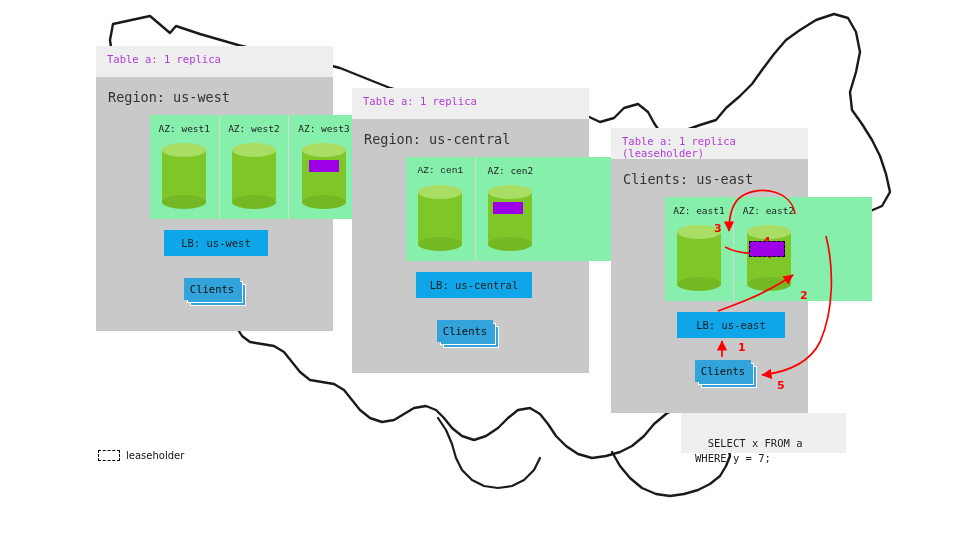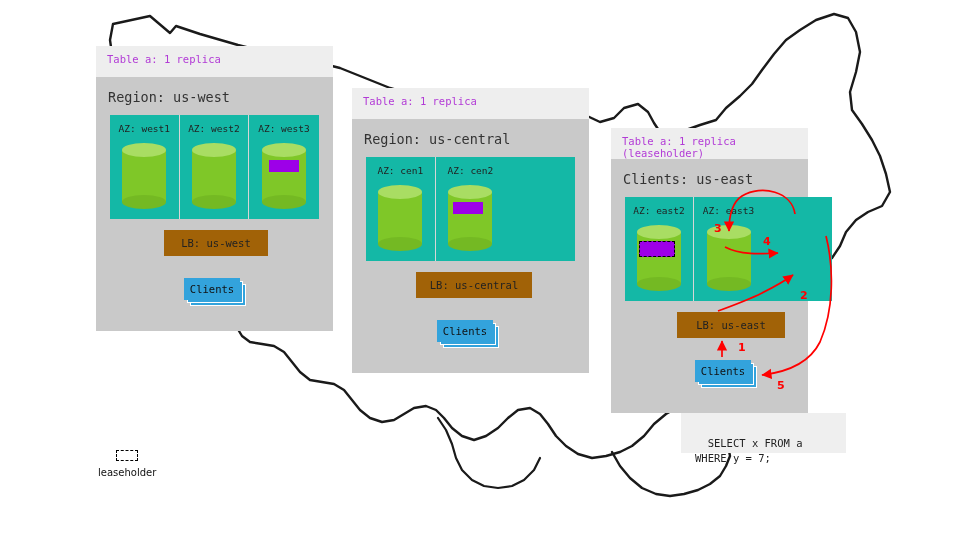--- a/index.html
+++ b/index.html
@@ -19,21 +19,21 @@
     padding:7px 0 0 11px;
     box-sizing:border-box;
     font-family:"DejaVu Sans Mono","Liberation Mono",monospace;
   }
   .region-title{
     color:#333333;
     font-size:13.5px;
     padding:12px 9px 0 12px;
     letter-spacing:0px;
   }
-  .az-row{position:absolute;display:flex;background:#14b8a6;}
+  .az-row{position:absolute;display:flex;background:#86efac;margin-left:40px;}
   .az-cell{
     position:relative;
     display:flex;flex-direction:column;align-items:center;
     box-sizing:border-box;
     border-right:1px solid #d6d6d6;
   }
   .az-cell:last-child{border-right:none;}
   .az-label{font-size:9.5px;color:#222;margin-top:8px;white-space:nowrap;}
 
   
@@ -50,21 +50,21 @@
     position:absolute;left:0;right:0;bottom:0;
     background:#74b923;border-radius:50%;
   }
   .lease{
     position:absolute;background:#9d00e8;z-index:5;
   }
   .lease.dashed{border:1.6px dashed #000;}
 
   
   .lb-box{
-    position:absolute;background:#a16207;
+    position:absolute;background:#0ea5e9;
     display:flex;align-items:center;justify-content:center;
     font-size:10.5px;color:#222;white-space:nowrap;
   }
 
   
   .clients{position:absolute;}
   .clients .card{position:absolute;background:#33a3dc;border:1px solid #ffffff;box-sizing:border-box;}
   .clients .front{
     background:#33a3dc;border:none;
     display:flex;align-items:center;justify-content:center;
@@ -72,21 +72,21 @@
   }
 
   
   .sql-box{
     position:absolute;background:#efefef;color:#222;
     font-size:10.5px;line-height:15px;
     padding:8px 0 0 14px;box-sizing:border-box;white-space:pre;
   }
 
   
-  .legend{position:absolute;display:flex;align-items:center;gap:6px;flex-direction:column;}
+  .legend{position:absolute;display:flex;align-items:center;gap:6px;}
   .legend .swatch{width:22px;height:11px;border:1.5px dashed #000;box-sizing:border-box;}
   .legend .txt{font-size:10px;color:#111;font-family:"DejaVu Sans","Liberation Sans",sans-serif;}
 
   
   #arrow-layer{position:absolute;left:0;top:0;width:960px;height:540px;}
 </style>
 </head>
 <body>
 
 <svg id="map-layer" viewBox="0 0 960 540">
@@ -159,21 +159,21 @@
       <span>Clients</span>
     </div>
   </div>
 </div>
 
 <div class="region-panel" style="left:352px;top:88px;width:237px;height:285px;">
   <div class="panel-header" style="height:31px;">Table a: 1 replica</div>
   <div class="region-title">Region: us-central</div>
 
   <div class="az-row" style="left:14px;top:69px;width:209px;height:104px;">
-    <div class="az-cell" style="width:69.6px;">
+    <div class="az-cell" style="width:69.6px;font-family:Liberation Mono, monospace;">
       <div class="az-label">AZ: cen1</div>
       <div class="cyl" style="width:44px;height:66px;">
         <div class="body" style="top:7px;bottom:7px;"></div>
         <div class="top" style="height:14px;"></div>
         <div class="bot" style="height:14px;"></div>
       </div>
     </div>
     <div class="az-cell" style="width:69.6px;">
       <div class="az-label">AZ: cen2</div>
       <div class="cyl" style="width:44px;height:66px;">
@@ -197,34 +197,34 @@
     </div>
   </div>
 </div>
 
 <div class="region-panel" style="left:611px;top:128px;width:197px;height:285px;">
   <div class="panel-header" style="height:31px;">Table a: 1 replica (leaseholder)</div>
   <div class="region-title">Clients: us-east</div>
 
   <div class="az-row" style="left:14px;top:69px;width:207px;height:104px;">
     <div class="az-cell" style="width:69px;">
+      <div class="az-label">AZ: east1</div>
+      <div class="cyl" style="width:44px;height:66px;">
+        <div class="body" style="top:7px;bottom:7px;"></div>
+        <div class="top" style="height:14px;"></div>
+        <div class="bot" style="height:14px;"></div>
+      </div>
+    </div>
+    <div class="az-cell" style="width:69px;">
       <div class="az-label">AZ: east2</div>
       <div class="cyl" style="width:44px;height:66px;">
         <div class="body" style="top:7px;bottom:7px;"></div>
         <div class="top" style="height:14px;"></div>
         <div class="bot" style="height:14px;"></div>
         <div class="lease dashed" style="left:2px;top:16px;width:34px;height:14px;"></div>
-      </div>
-    </div>
-    <div class="az-cell" style="width:69px;">
-      <div class="az-label">AZ: east3</div>
-      <div class="cyl" style="width:44px;height:66px;">
-        <div class="body" style="top:7px;bottom:7px;"></div>
-        <div class="top" style="height:14px;"></div>
-        <div class="bot" style="height:14px;"></div>
       </div>
     </div>
   </div>
 
   <div class="lb-box" style="left:66px;top:184px;width:108px;height:26px;">
     <span>LB: us-east</span>
   </div>
 
   <div class="clients" style="left:84px;top:232px;width:62px;height:28px;">
     <div class="card" style="left:6px;top:6px;width:56px;height:22px;"></div>

